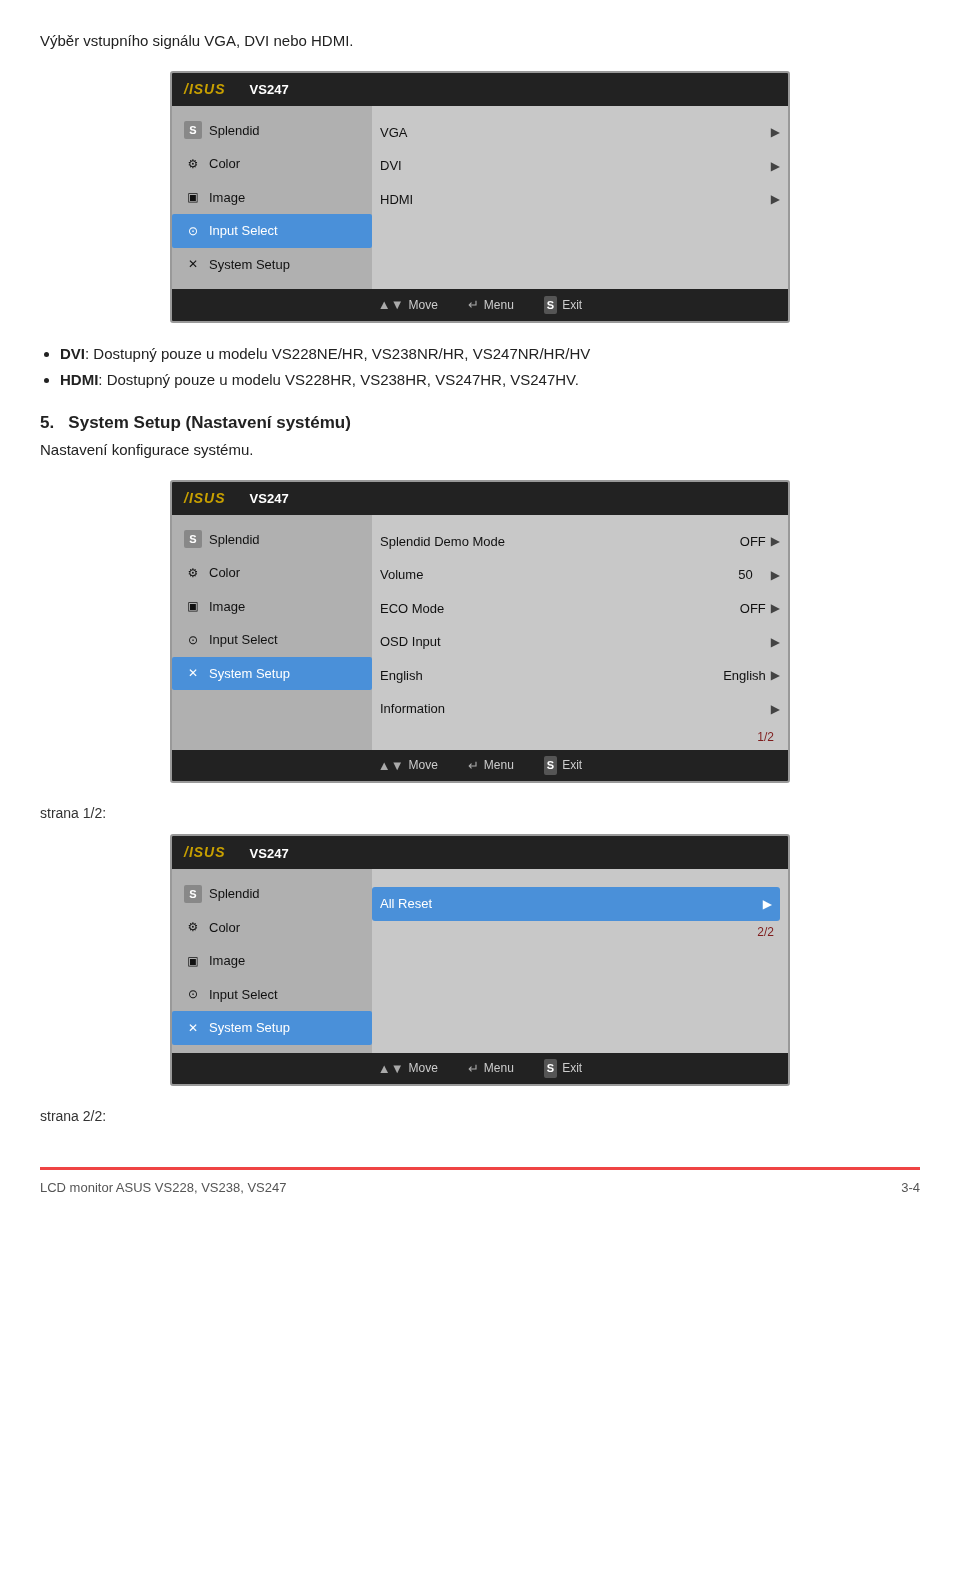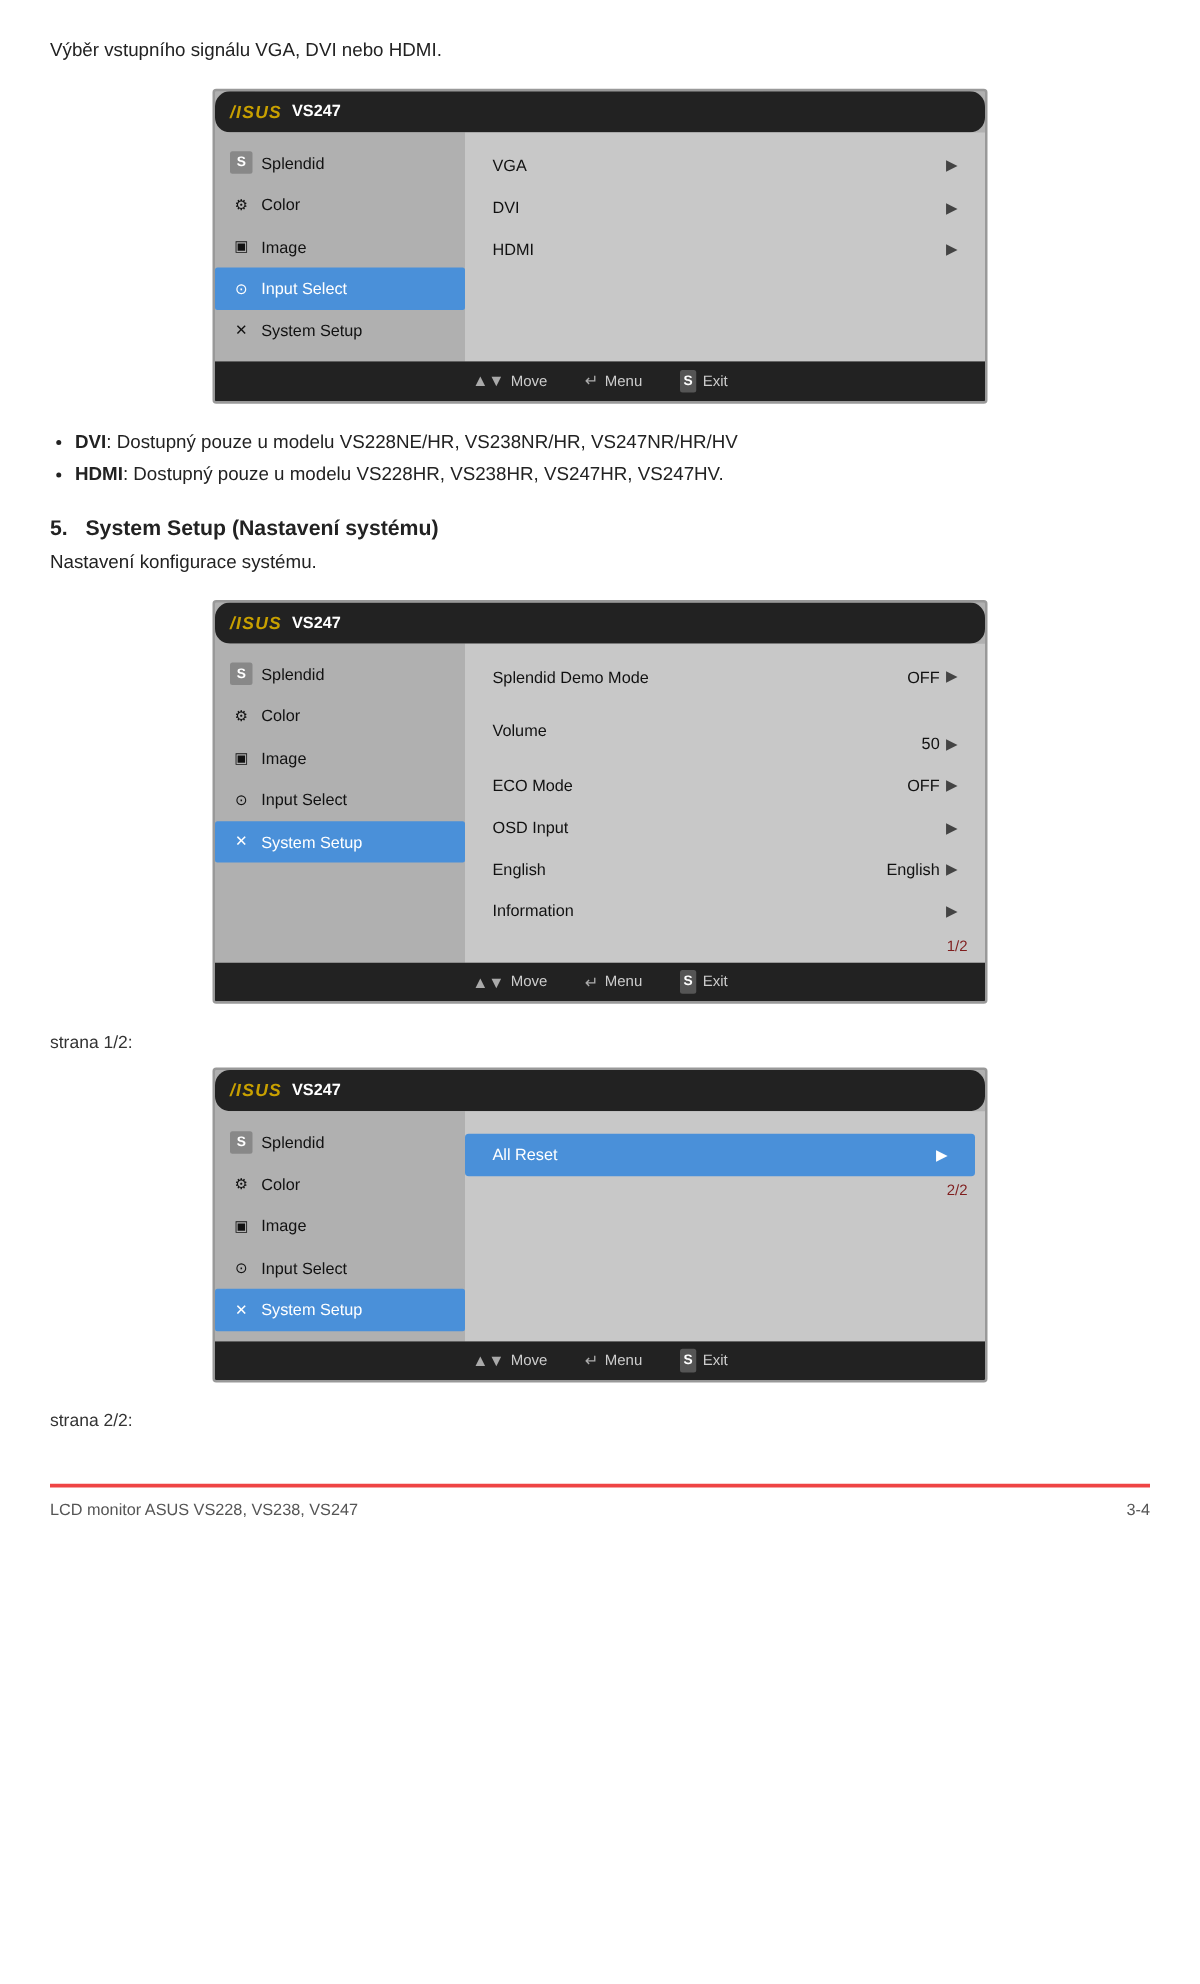--- a/index.html
+++ b/index.html
@@ -28,23 +28,22 @@
       border-radius: 3px;
       background: #b0b0b0;
       margin: 18px auto 20px auto;
       width: 620px;
       overflow: hidden;
     }
     .monitor-titlebar {
       background: #222;
       padding: 6px 12px;
       display: flex;
-      align-items: flex-start;
-      gap: 8px;
-      border-radius: 12px;
+      align-items: flex-end;
+      gap: 24px;
     }
     .asus-logo {
       color: #c8a000;
       font-style: italic;
       font-weight: bold;
       font-size: 14px;
       letter-spacing: 1px;
     }
     .monitor-model {
       color: #fff;
@@ -87,21 +86,21 @@
     }
     .menu-right {
       flex: 1;
       background: #c8c8c8;
       padding: 10px 0 0 0;
     }
     .menu-right-item {
       display: flex;
       align-items: center;
       justify-content: space-between;
-      padding: 7px 22px;
+      padding: 7px 8px;
       font-size: 13px;
       color: #111;
     }
     .menu-right-item .arrow {
       font-size: 12px;
       color: #444;
     }
     .menu-right-item.active-row {
       background: #4a90d9;
       color: #fff;
@@ -284,21 +283,21 @@
       <div class="menu-right">
         <div class="menu-right-item">
           <span>Splendid Demo Mode</span>
           <span style="display:flex;align-items:center;gap:5px;">
             <span>OFF</span>
             <span class="arrow">▶</span>
           </span>
         </div>
         <div class="menu-right-item">
           <span>Volume</span>
-          <span style="display:flex;align-items:center;gap:5px;margin-top:20px;">
+          <span style="display:flex;align-items:center;gap:18px;">
             <span>50</span>
             <span class="arrow">▶</span>
           </span>
         </div>
         <div class="menu-right-item">
           <span>ECO Mode</span>
           <span style="display:flex;align-items:center;gap:5px;">
             <span>OFF</span>
             <span class="arrow">▶</span>
           </span>

